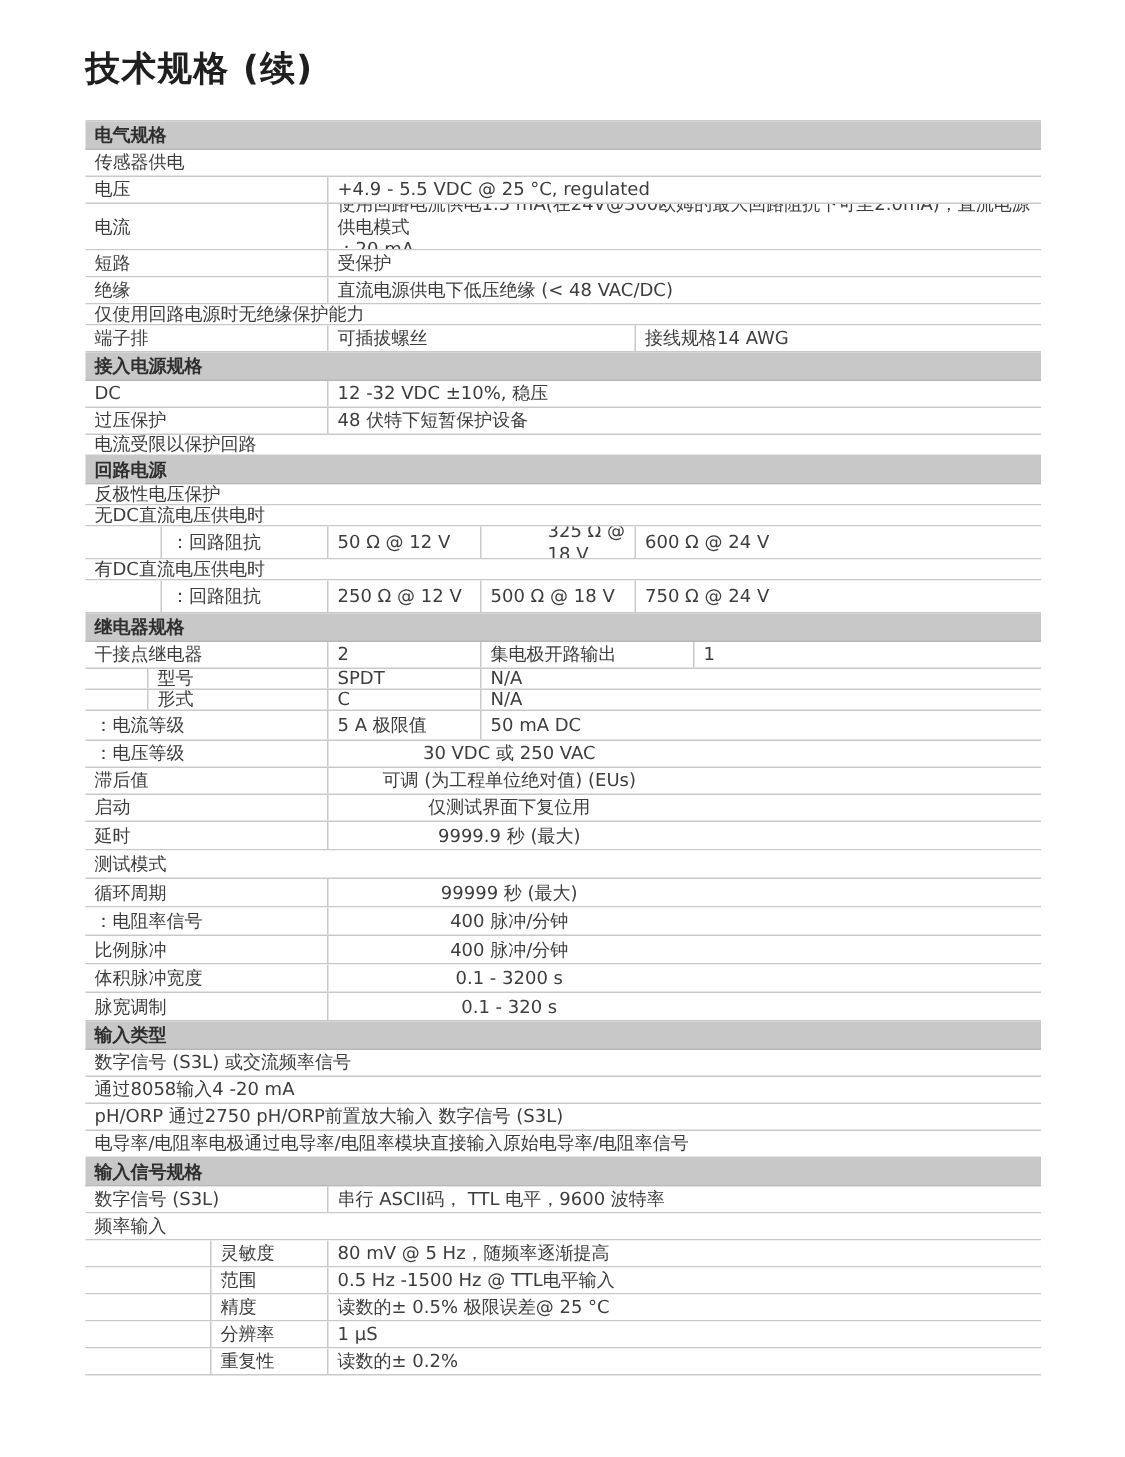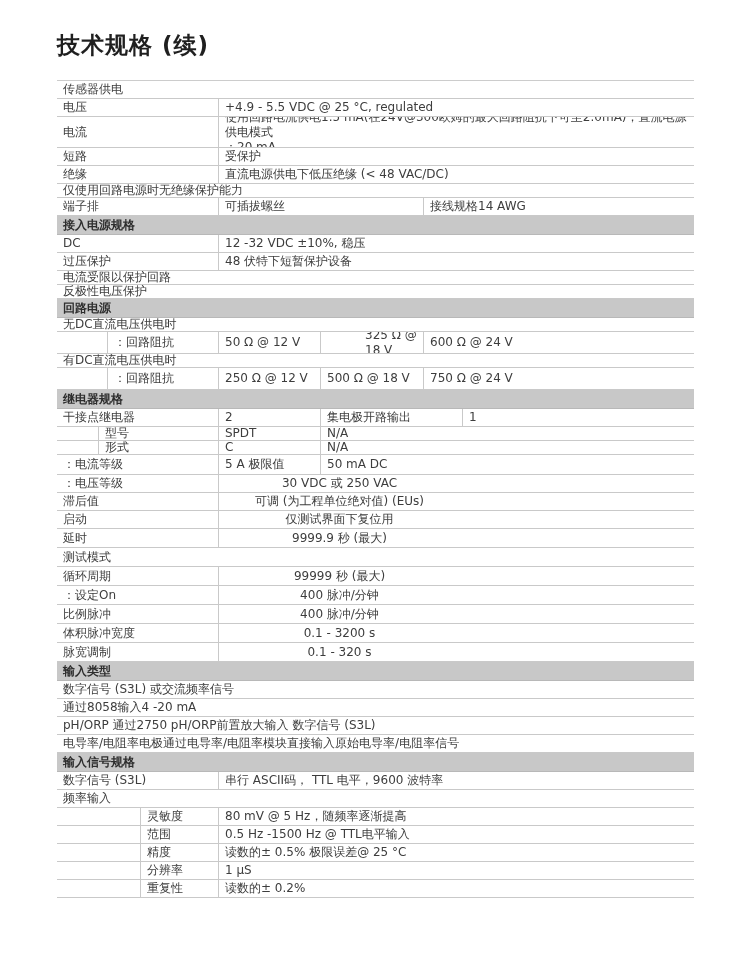--- a/index.html
+++ b/index.html
@@ -66,20 +66,23 @@
     padding-right: 240px;
   }
 </style>
 </head>
 <body>
 
 <div class="page">
   <h1 class="doc-title">技术规格 (续)</h1>
 
   <div class="spec-table">
+      <div class="row section" style="height: 19px;">
+        <div class="cell full">电气规格</div>
+      </div>
       <div class="row plain" style="height: 18px;">
         <div class="cell full">传感器供电</div>
       </div>
       <div class="row cells" style="height: 18px;">
         <div class="cell" style="width: 161px; flex: 0 0 auto;">电压</div>
         <div class="cell sep" style="flex: 1 1 auto;">+4.9 - 5.5 VDC @ 25 °C, regulated</div>
       </div>
       <div class="row cells" style="height: 31px;">
         <div class="cell" style="width: 161px; flex: 0 0 auto;">电流</div>
         <div class="cell sep" style="flex: 1 1 auto;">使用回路电流供电1.5 mA(在24V@300欧姆的最大回路阻抗下可至2.0mA)；直流电源供电模式
@@ -108,25 +111,25 @@
         <div class="cell" style="width: 161px; flex: 0 0 auto;">DC</div>
         <div class="cell sep" style="flex: 1 1 auto;">12 -32 VDC ±10%, 稳压</div>
       </div>
       <div class="row cells" style="height: 18px;">
         <div class="cell" style="width: 161px; flex: 0 0 auto;">过压保护</div>
         <div class="cell sep" style="flex: 1 1 auto;">48 伏特下短暂保护设备</div>
       </div>
       <div class="row plain" style="height: 14px;">
         <div class="cell full">电流受限以保护回路</div>
       </div>
+      <div class="row section" style="height: 19px;">
+        <div class="cell full">回路电源</div>
+      </div>
       <div class="row plain" style="height: 14px;">
         <div class="cell full">反极性电压保护</div>
-      </div>
-      <div class="row section" style="height: 19px;">
-        <div class="cell full">回路电源</div>
       </div>
       <div class="row plain" style="height: 14px;">
         <div class="cell full">无DC直流电压供电时</div>
       </div>
       <div class="row cells" style="height: 22px;">
         <div class="cell" style="width: 50px; flex: 0 0 auto;"></div>
         <div class="cell sep" style="width: 111px; flex: 0 0 auto;">：回路阻抗</div>
         <div class="cell sep" style="width: 102px; flex: 0 0 auto;">50 Ω @ 12 V</div>
         <div class="cell sep" style="width: 103px; flex: 0 0 auto; padding-left: 44px;">325 Ω @ 18 V</div>
         <div class="cell sep" style="flex: 1 1 auto;">600 Ω @ 24 V</div>
@@ -184,21 +187,21 @@
         <div class="cell sep center" style="flex: 1 1 auto;">9999.9 秒 (最大)</div>
       </div>
       <div class="row cells" style="height: 19px;">
         <div class="cell" style="width: 161px; flex: 0 0 auto;">测试模式</div>
       </div>
       <div class="row cells" style="height: 19px;">
         <div class="cell" style="width: 161px; flex: 0 0 auto;">循环周期</div>
         <div class="cell sep center" style="flex: 1 1 auto;">99999 秒 (最大)</div>
       </div>
       <div class="row cells" style="height: 19px;">
-        <div class="cell" style="width: 161px; flex: 0 0 auto;">：设定On</div>
+        <div class="cell" style="width: 161px; flex: 0 0 auto;">：电阻率信号</div>
         <div class="cell sep center" style="flex: 1 1 auto;">400 脉冲/分钟</div>
       </div>
       <div class="row cells" style="height: 19px;">
         <div class="cell" style="width: 161px; flex: 0 0 auto;">比例脉冲</div>
         <div class="cell sep center" style="flex: 1 1 auto;">400 脉冲/分钟</div>
       </div>
       <div class="row cells" style="height: 19px;">
         <div class="cell" style="width: 161px; flex: 0 0 auto;">体积脉冲宽度</div>
         <div class="cell sep center" style="flex: 1 1 auto;">0.1 - 3200 s</div>
       </div>

